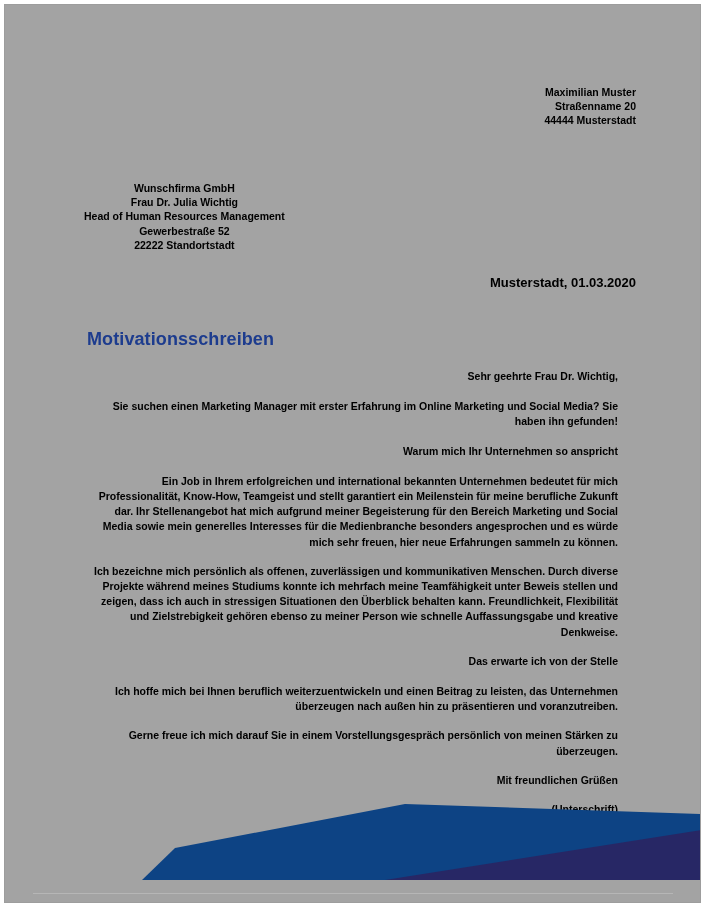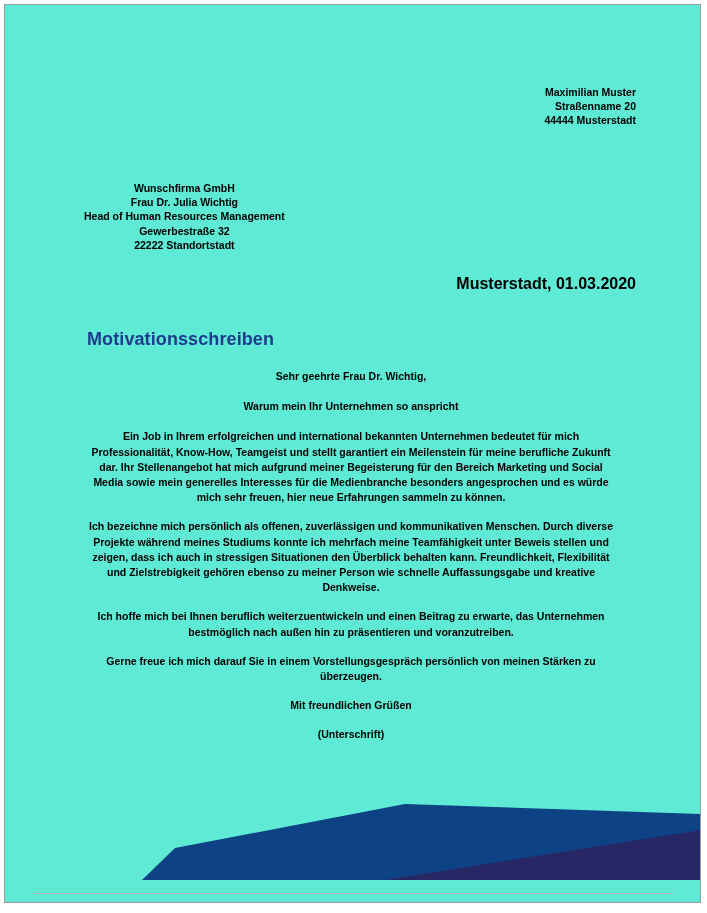--- a/index.html
+++ b/index.html
@@ -20,21 +20,21 @@
     width: 697px;
     height: 899px;
     border: 1px solid #9d9d9d;
     background: #ffffff;
     box-sizing: border-box;
     overflow: hidden;
   }
   .page-inner {
     position: absolute;
     left: 0; top: 0; right: 0; bottom: 0;
-    background: #5eead4;
+    background: #a3a3a3;
     overflow: hidden;
   }
   .sender-block {
     position: absolute;
     right: 64px;
     top: 80px;
     text-align: right;
     font-size: 10.5px;
     line-height: 14px;
     color: #000000;
@@ -52,21 +52,21 @@
     line-height: 14.2px;
     color: #000000;
     font-weight: bold;
   }
   .recipient-block div { display: block; }
 
   .date-line {
     position: absolute;
     right: 64px;
     top: 270px;
-    font-size: 16px;
+    font-size: 13px;
     color: #000000;
     font-weight: bold;
     white-space: nowrap;
   }
 
   .letter-title {
     position: absolute;
     left: 82px;
     top: 324px;
     font-size: 18px;
@@ -80,21 +80,21 @@
     left: 79px;
     top: 364px;
     width: 534px;
   }
   .para {
     font-size: 10.5px;
     line-height: 15.2px;
     color: #000000;
     font-weight: bold;
     margin: 0 0 14px 0;
-    text-align: center;
+    text-align: right;
   }
   .para.section-head {
     margin-bottom: 15px;
   }
   .para.salutation {
     margin-bottom: 15px;
   }
 
   
   .footer-graphic {
@@ -123,37 +123,39 @@
     <div class="sender-block">
       <div>Maximilian Muster</div>
       <div>Straßenname 20</div>
       <div>44444 Musterstadt</div>
     </div>
 
     <div class="recipient-block">
       <div>Wunschfirma GmbH</div>
       <div>Frau Dr. Julia Wichtig</div>
       <div>Head of Human Resources Management</div>
-      <div>Gewerbestraße 32</div>
+      <div>Gewerbestraße 52</div>
       <div>22222 Standortstadt</div>
     </div>
 
     <div class="date-line">Musterstadt, 01.03.2020</div>
 
     <div class="letter-title">Motivationsschreiben</div>
 
     <div class="body-area">
       <p class="para salutation">Sehr geehrte Frau Dr. Wichtig,</p>
+      <p class="para">Sie suchen einen Marketing Manager mit erster Erfahrung im Online Marketing und Social Media? Sie haben ihn gefunden!</p>
 
-      <p class="para section-head">Warum mein Ihr Unternehmen so anspricht</p>
+      <p class="para section-head">Warum mich Ihr Unternehmen so anspricht</p>
       <p class="para">Ein Job in Ihrem erfolgreichen und international bekannten Unternehmen bedeutet für mich Professionalität, Know-How, Teamgeist und stellt garantiert ein Meilenstein für meine berufliche Zukunft dar. Ihr Stellenangebot hat mich aufgrund meiner Begeisterung für den Bereich Marketing und Social Media sowie mein generelles Interesses für die Medienbranche besonders angesprochen und es würde mich sehr freuen, hier neue Erfahrungen sammeln zu können.</p>
 
       <p class="para">Ich bezeichne mich persönlich als offenen, zuverlässigen und kommunikativen Menschen. Durch diverse Projekte während meines Studiums konnte ich mehrfach meine Teamfähigkeit unter Beweis stellen und zeigen, dass ich auch in stressigen Situationen den Überblick behalten kann. Freundlichkeit, Flexibilität und Zielstrebigkeit gehören ebenso zu meiner Person wie schnelle Auffassungsgabe und kreative Denkweise.</p>
 
-      <p class="para">Ich hoffe mich bei Ihnen beruflich weiterzuentwickeln und einen Beitrag zu erwarte, das Unternehmen bestmöglich nach außen hin zu präsentieren und voranzutreiben.</p>
+      <p class="para section-head">Das erwarte ich von der Stelle</p>
+      <p class="para">Ich hoffe mich bei Ihnen beruflich weiterzuentwickeln und einen Beitrag zu leisten, das Unternehmen überzeugen nach außen hin zu präsentieren und voranzutreiben.</p>
 
       <p class="para">Gerne freue ich mich darauf Sie in einem Vorstellungsgespräch persönlich von meinen Stärken zu überzeugen.</p>
 
       <p class="para">Mit freundlichen Grüßen</p>
       <p class="para">(Unterschrift)</p>
     </div>
 
     <svg class="footer-graphic" viewBox="0 0 697 110" preserveAspectRatio="none" xmlns="http://www.w3.org/2000/svg">
       <polygon points="137,88 170,56 400,12 697,22 697,88" fill="#0d4384"></polygon>
       <polygon points="380,88 697,38 697,88" fill="#272765"></polygon>

